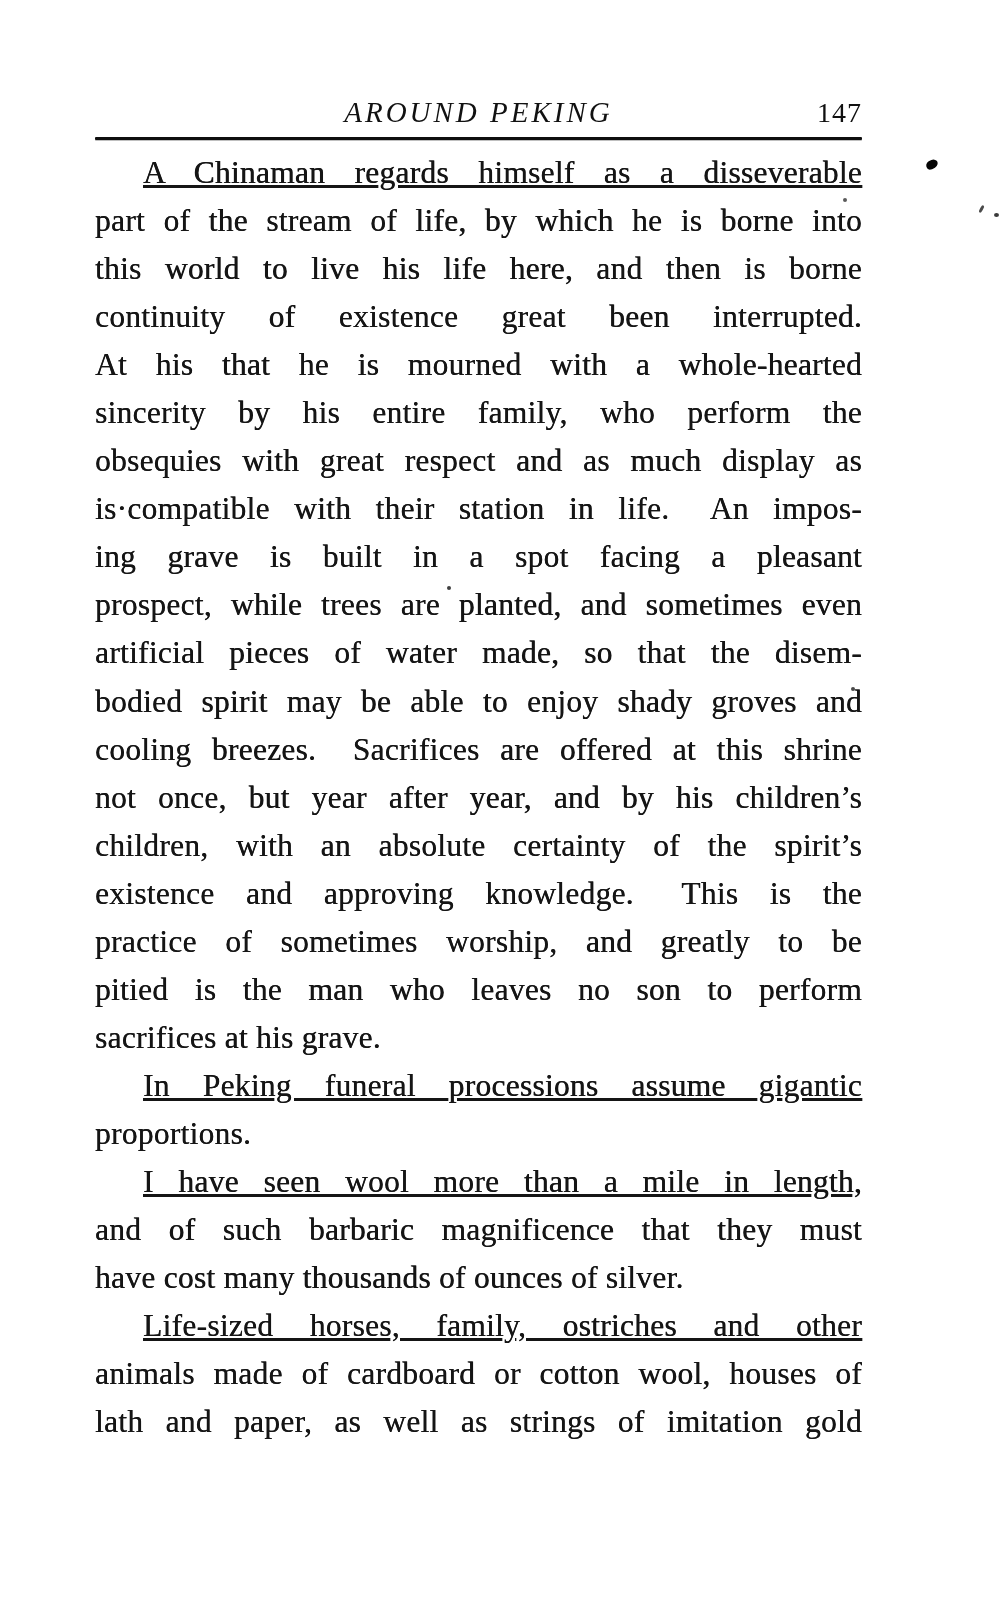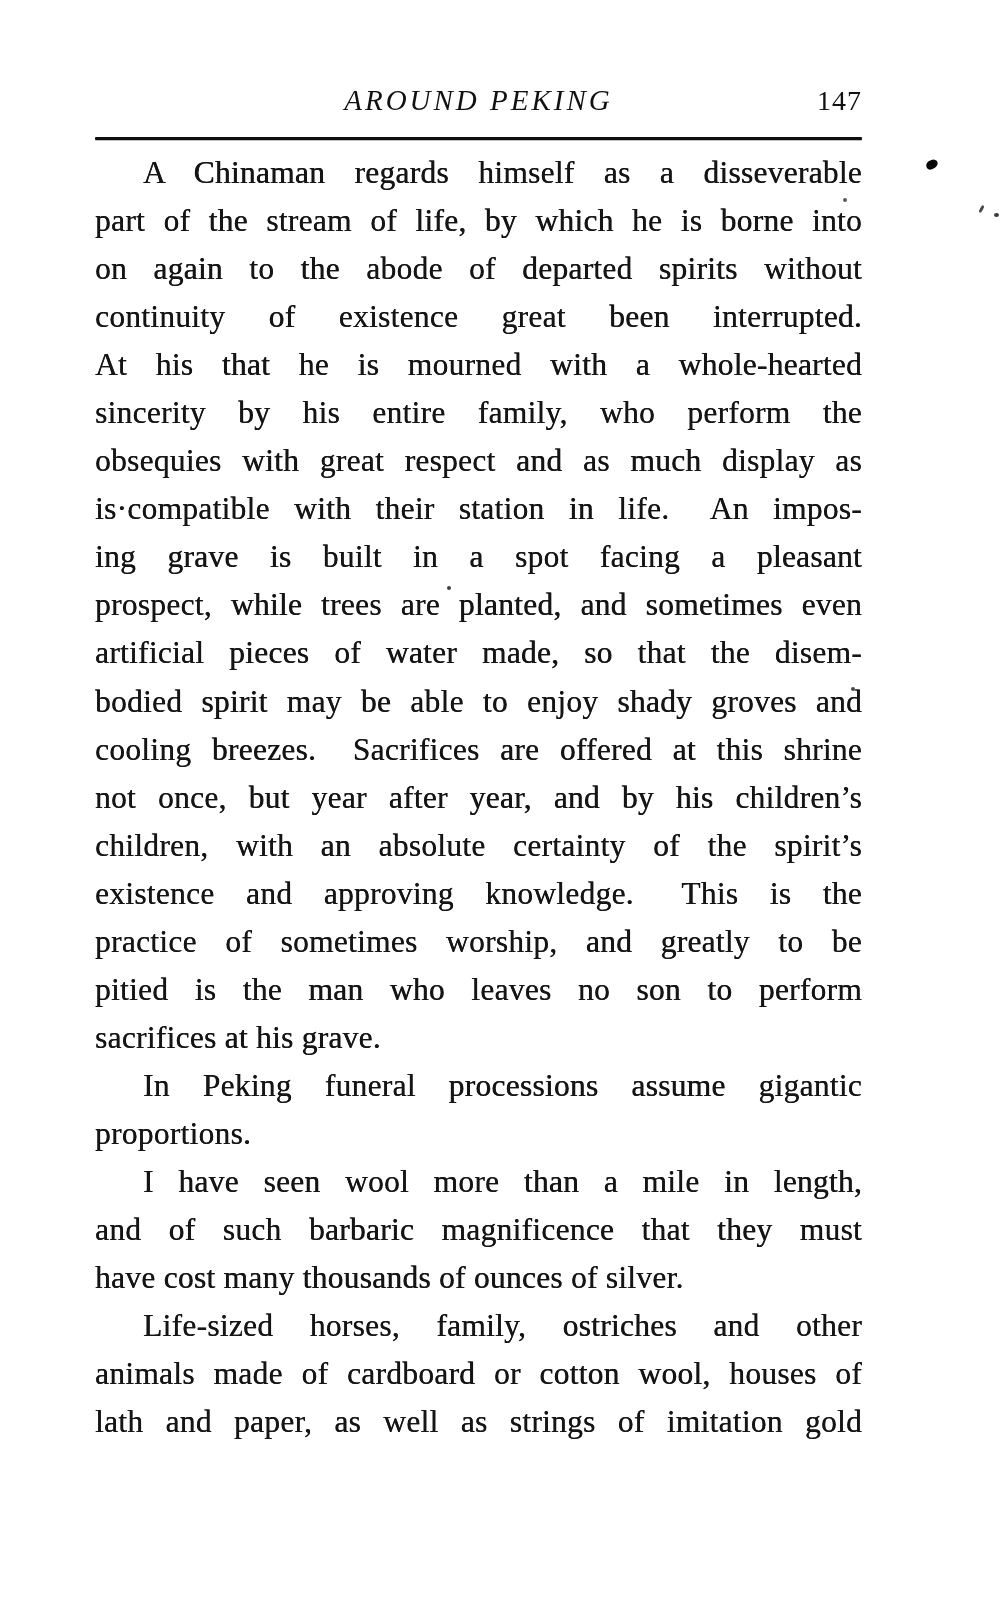--- a/index.html
+++ b/index.html
@@ -10,21 +10,21 @@
   }
   .page {
     position: relative;
     width: 1000px; height: 1622px;
     background: #ffffff;
     overflow: hidden;
     color: #141414;
   }
   .running-head {
     position: absolute;
-    left: 95px; top: 84px; width: 767px; height: 42px;
+    left: 95px; top: 96px; width: 767px; height: 42px;
   }
   .head-title {
     position: absolute;
     left: 0; right: 0; top: 0;
     text-align: center;
     font-style: italic;
     font-size: 29px;
     letter-spacing: 3px;
     white-space: nowrap;
     color: #111;
@@ -52,21 +52,21 @@
     line-height: 48.05px;
     letter-spacing: 0.25px;
     color: #151515;
     text-shadow: 0.35px 0 0 currentColor;
   }
   .line {
     text-align: justify;
     text-align-last: justify;
   }
   .line.endline { text-align-last: left; }
-  .line.indent  { text-indent: 48px; }
+  .line.indent  { text-indent: 48px; text-decoration: underline; }
   .speck {
     position: absolute;
     background: #000;
     border-radius: 50%;
   }
 </style>
 </head>
 <body>
 
 <div class="page">
@@ -75,21 +75,21 @@
     <div class="head-title">AROUND PEKING</div>
     <div class="page-num">147</div>
   </div>
 
   <div class="head-rule"></div>
 
   <div class="text-block">
       <div>
         <div class="line indent">A Chinaman regards himself as a disseverable</div>
         <div class="line">part of the stream of life, by which he is borne into</div>
-        <div class="line">on again to the abode of departed spirits without</div>
+        <div class="line">this world to live his life here, and then is borne</div>
         <div class="line">continuity of existence great been interrupted.</div>
         <div class="line">At his that he is mourned with a whole-hearted</div>
         <div class="line">sincerity by his entire family, who perform the</div>
         <div class="line">obsequies with great respect and as much display as</div>
         <div class="line">is·compatible with their station in life.  An impos-</div>
         <div class="line">ing grave is built in a spot facing a pleasant</div>
         <div class="line">prospect, while trees are planted, and sometimes even</div>
         <div class="line">artificial pieces of water made, so that the disem-</div>
         <div class="line">bodied spirit may be able to enjoy shady groves and</div>
         <div class="line">cooling breezes.  Sacrifices are offered at this shrine</div>

